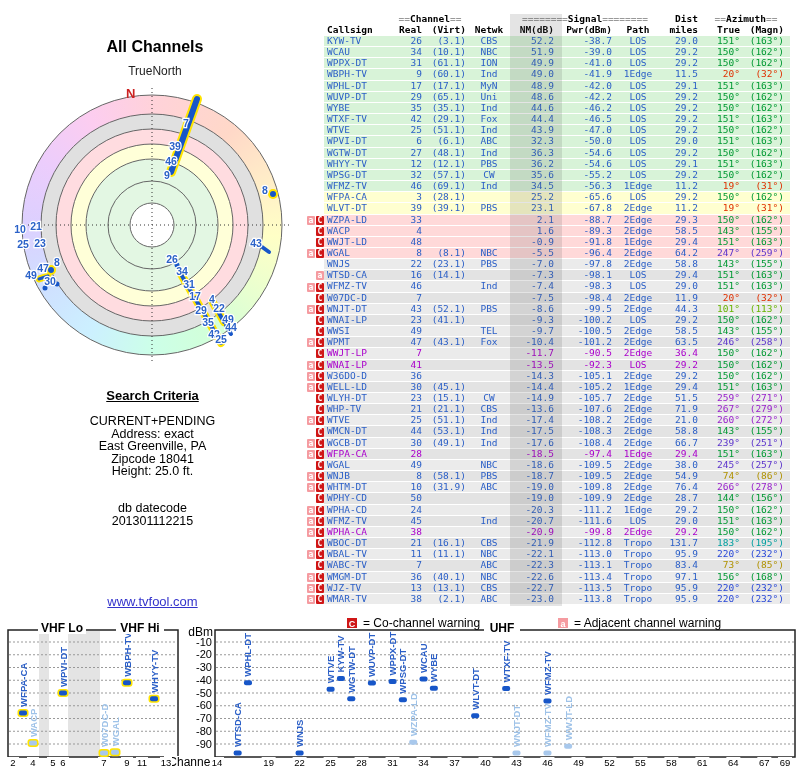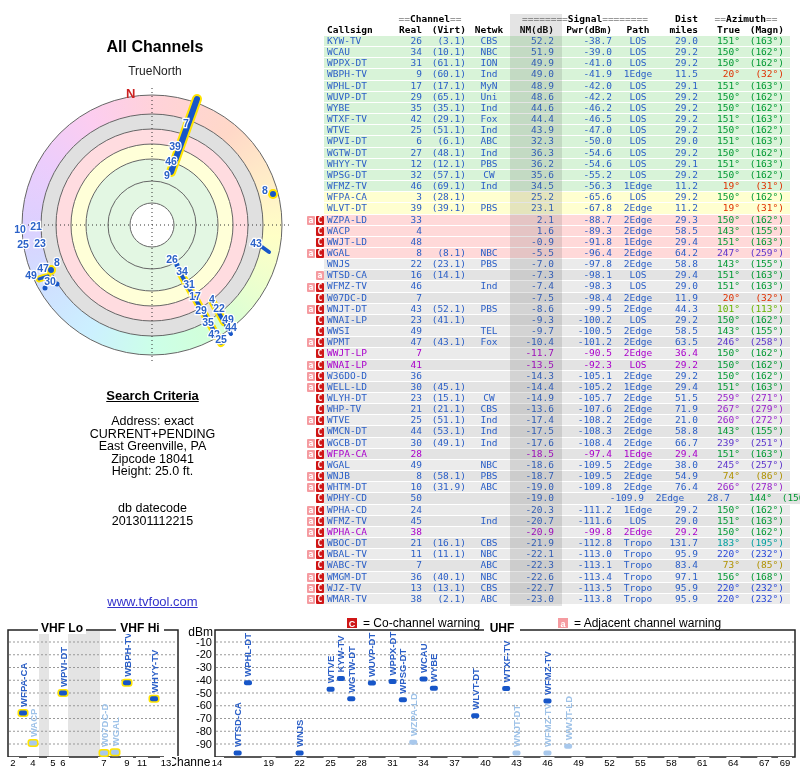--- a/index.html
+++ b/index.html
@@ -127,22 +127,22 @@
       <text x="40" y="247" fill="#2b62c8" font-size="10.5" font-weight="bold" font-family="Liberation Sans, sans-serif" text-anchor="middle" stroke="#ffffff" stroke-width="2.4" paint-order="stroke">23</text>
       <text x="57" y="266" fill="#2b62c8" font-size="10.5" font-weight="bold" font-family="Liberation Sans, sans-serif" text-anchor="middle" stroke="#ffffff" stroke-width="2.4" paint-order="stroke">8</text>
       <text x="43" y="272" fill="#2b62c8" font-size="10.5" font-weight="bold" font-family="Liberation Sans, sans-serif" text-anchor="middle" stroke="#ffffff" stroke-width="2.4" paint-order="stroke">47</text>
       <text x="31" y="279" fill="#2b62c8" font-size="10.5" font-weight="bold" font-family="Liberation Sans, sans-serif" text-anchor="middle" stroke="#ffffff" stroke-width="2.4" paint-order="stroke">49</text>
       <text x="50" y="285" fill="#2b62c8" font-size="10.5" font-weight="bold" font-family="Liberation Sans, sans-serif" text-anchor="middle" stroke="#ffffff" stroke-width="2.4" paint-order="stroke">30</text>
     </svg>
 </div>
 
 <div id="criteria">
   <div class="ttl">Search Criteria</div>
+  <div class="ln">CURRENT+PENDING</div>
   <div class="ln">Address: exact</div>
-  <div class="ln">CURRENT+PENDING</div>
   <div class="ln">East Greenville, PA</div>
   <div class="ln">Zipcode 18041</div>
   <div class="ln">Height: 25.0 ft.</div>
   <div class="gap"></div>
   <div class="ln">db datecode</div>
   <div class="ln">201301112215</div>
 </div>
 <div id="site-link"><a>www.tvfool.com</a></div>
 
 <div id="signal-table">
@@ -849,21 +849,21 @@
       <div class="trow">
         <span class="warn">
           <span class="wbox wc">C</span>
         </span>
         <span class="cells bg-gray1">
           <span class="sp c-cs" style="color: rgb(43, 95, 199);">WPHY-CD</span>
           <span class="sp c-re" style="color: rgb(43, 95, 199);">50</span>
           <span class="sp c-vi" style="color: rgb(43, 95, 199);"></span>
           <span class="sp c-ne" style="color: rgb(43, 95, 199);"></span>
           <span class="sp c-nm" style="color: rgb(43, 95, 199);">-19.0</span>
-          <span class="sp c-pw" style="color: rgb(43, 95, 199); margin-left: 32px;">-109.9</span>
+          <span class="sp c-pw" style="color: rgb(43, 95, 199);">-109.9</span>
           <span class="sp c-pa" style="color: rgb(43, 95, 199);">2Edge</span>
           <span class="sp c-mi" style="color: rgb(43, 95, 199);">28.7</span>
           <span class="sp c-tr" style="color: rgb(0, 153, 51);">144°</span>
           <span class="sp c-mg" style="color: rgb(0, 153, 51);">(156°)</span>
         </span>
       </div>
       <div class="trow">
         <span class="warn">
           <span class="wbox wa">a</span>
           <span class="wbox wc">C</span>

